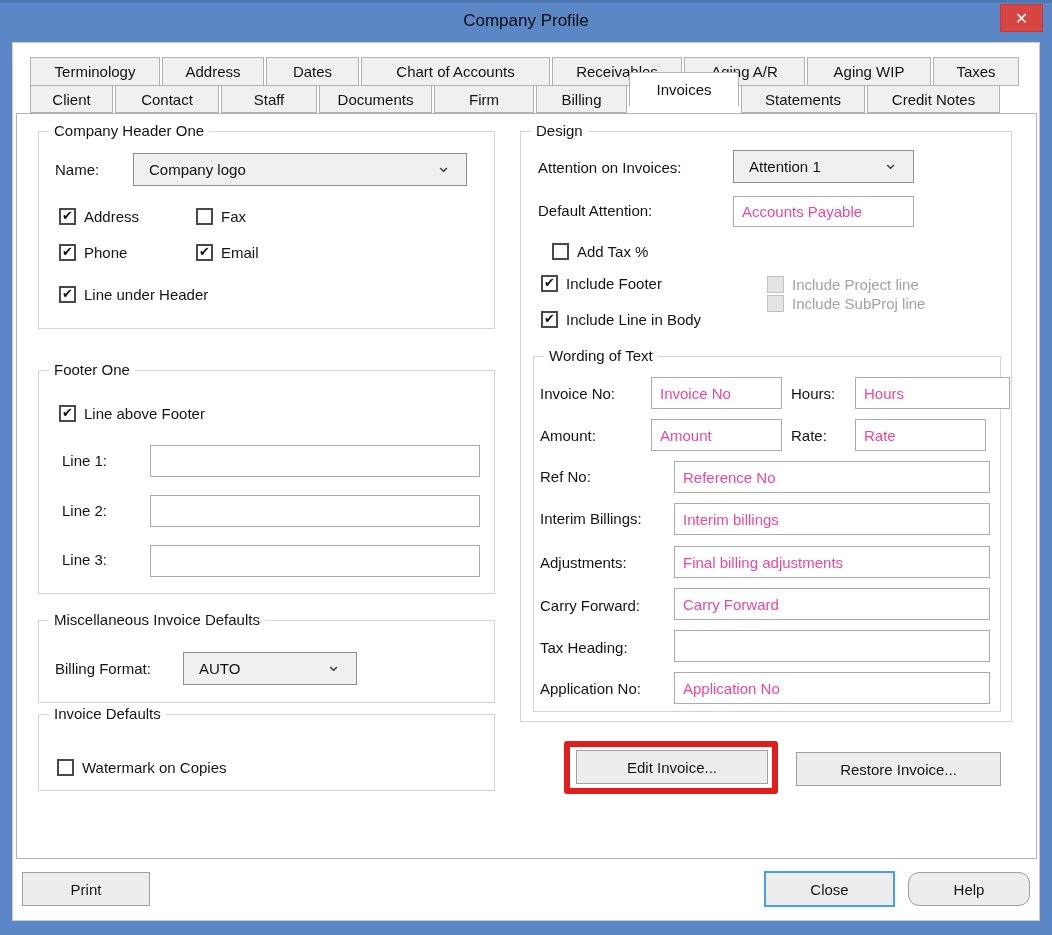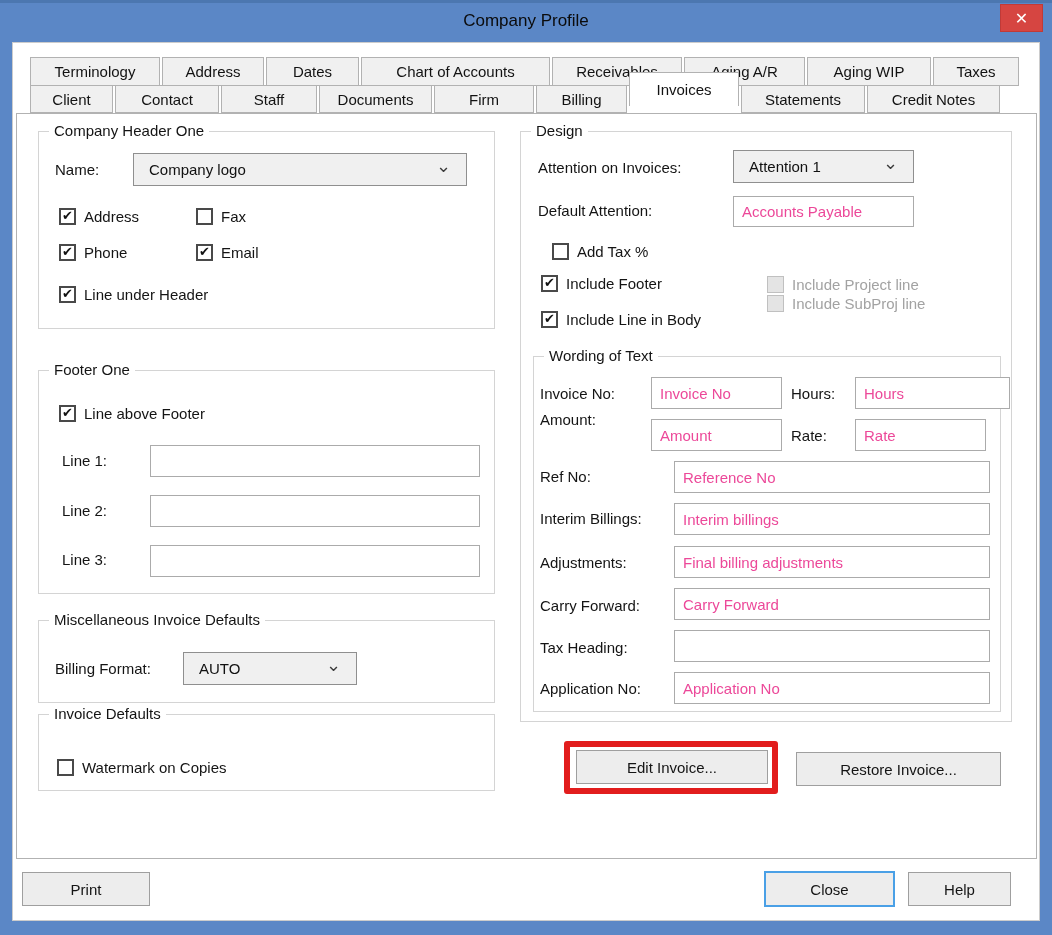--- a/index.html
+++ b/index.html
@@ -192,21 +192,21 @@
   <span class="lbl">Include SubProj line</span>
 </div>
 
 <div class="abs group" style="left:533px;top:356px;width:468px;height:356px;">
   <span class="legend">Wording of Text</span>
 </div>
 <span class="abs lab" style="left:540px;top:384px;">Invoice No:</span>
 <input class="abs tin" style="left: 651px; top: 377px; width: 131px; height: 32px;" value="Invoice No">
 <span class="abs lab" style="left:791px;top:384px;">Hours:</span>
 <input class="abs tin" style="left: 855px; top: 377px; width: 155px; height: 32px;" value="Hours">
-<span class="abs lab" style="left:540px;top:410px;">Amount:</span>
+<span class="abs lab" style="left:540px;top:426px;">Amount:</span>
 <input class="abs tin" style="left: 651px; top: 419px; width: 131px; height: 32px;" value="Amount">
 <span class="abs lab" style="left:791px;top:426px;">Rate:</span>
 <input class="abs tin" style="left: 855px; top: 419px; width: 131px; height: 32px;" value="Rate">
 <span class="abs lab" style="left:540px;top:467px;">Ref No:</span>
 <input class="abs tin" style="left: 674px; top: 461px; width: 316px; height: 32px;" value="Reference No">
 <span class="abs lab" style="left:540px;top:509px;">Interim Billings:</span>
 <input class="abs tin" style="left: 674px; top: 503px; width: 316px; height: 32px;" value="Interim billings">
 <span class="abs lab" style="left:540px;top:553px;">Adjustments:</span>
 <input class="abs tin" style="left: 674px; top: 546px; width: 316px; height: 32px;" value="Final billing adjustments">
 <span class="abs lab" style="left:540px;top:596px;">Carry Forward:</span>
@@ -215,13 +215,13 @@
 <input class="abs tin" style="left: 674px; top: 630px; width: 316px; height: 32px;" value="">
 <span class="abs lab" style="left:540px;top:679px;">Application No:</span>
 <input class="abs tin" style="left: 674px; top: 672px; width: 316px; height: 32px;" value="Application No">
 
 <div class="abs btn" style="left:576px;top:750px;width:192px;height:34px;">Edit Invoice...</div>
 <div class="abs highlight" style="left:564px;top:741px;width:214px;height:53px;"></div>
 <div class="abs btn" style="left:796px;top:752px;width:205px;height:34px;">Restore Invoice...</div>
 
 <div class="abs btn" style="left:22px;top:872px;width:128px;height:34px;">Print</div>
 <div class="abs btn default" style="left:764px;top:871px;width:131px;height:36px;">Close</div>
-<div class="abs btn" style="left:908px;top:872px;width:103px;height:34px;">Help</div>
+<div class="abs btn" style="left:908px;top:872px;width:122px;height:34px;border-radius:11px;">Help</div>
 
 </body></html>

